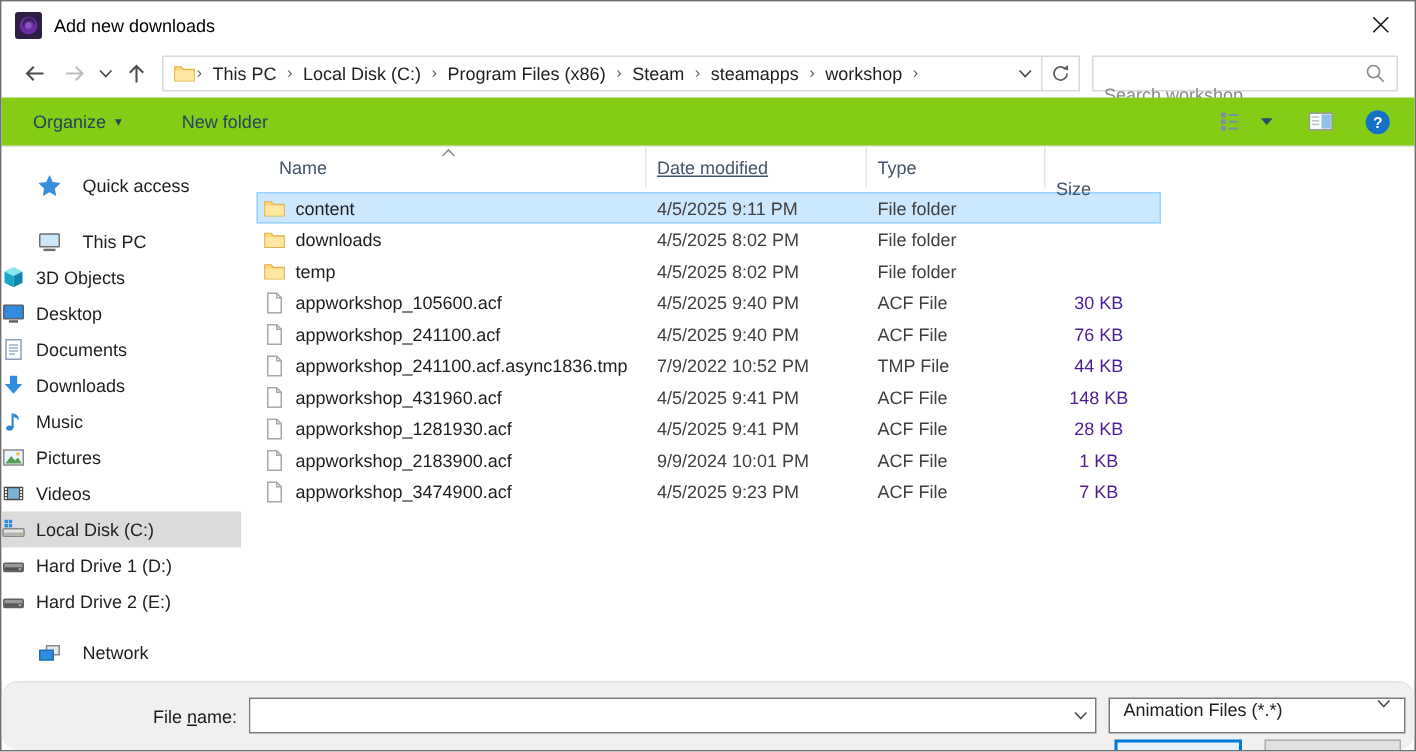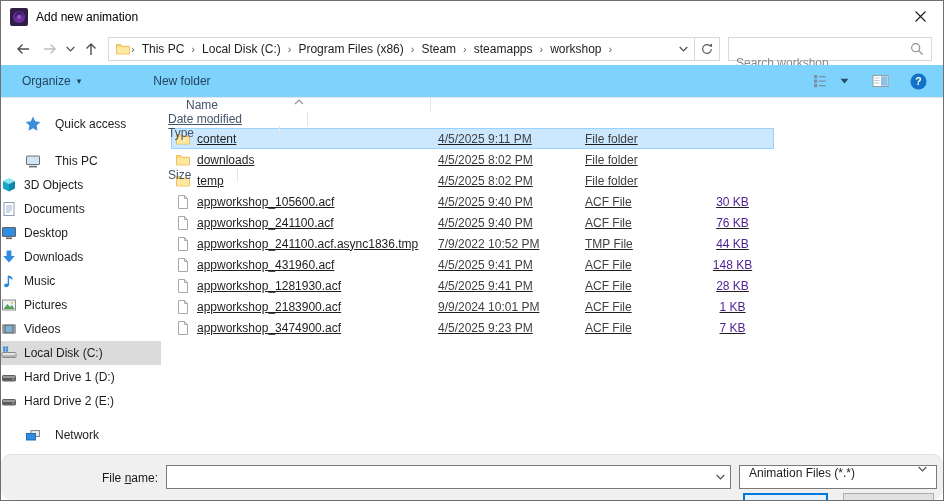--- a/index.html
+++ b/index.html
@@ -36,49 +36,49 @@
   .addr-refresh{ width:25px; height:100%; border-left:1px solid #d9d9d9;
     display:flex; align-items:center; justify-content:center; }
   .searchbox{ flex:1; height:24px; margin-left:8px; border:1px solid #d9d9d9;
     display:flex; align-items:center; padding:0 7px; background:#fff; }
   .searchbox input{ flex:1; border:0; outline:0; min-width:0;
     font:12px "Liberation Sans", sans-serif; color:#7f1d1d; background:transparent;margin-top:28px; }
   .searchbox input::placeholder{ color:#8a8a8a; }
 
   
   .toolbar{ position:absolute; top:64px; left:0; right:0; height:33px;
-    background:#7dd3fc; border-bottom:1px solid #e4e4e4;
-    display:flex; align-items:center; padding:0 12px; color:#26435f;gap:32px; }
+    background:#84cc16; border-bottom:1px solid #e4e4e4;
+    display:flex; align-items:center; padding:0 12px; color:#26435f; }
   .tb-btn{ height:26px; display:flex; align-items:center; gap:6px; padding:0 9px; cursor:default; }
   .tb-caret{ font-size:9px; color:#26435f; }
   .tb-right{ margin-left:auto; display:flex; align-items:center; gap:3px; }
   .tb-iconbtn{ height:26px; display:flex; align-items:center; justify-content:center; padding:0 4px; }
 
   
   .sidebar{ position:absolute; top:97px; left:0; width:160px; bottom:46px;
     padding-top:14px; background:#fff; overflow:hidden; }
   .side-item{ height:24px; display:flex; align-items:center; gap:7px; cursor:default; white-space:nowrap; }
   .side-item.d0{ padding-left:24px;gap:14px; }
   .side-item.d1{ }
   .side-item.selected{ background:#dbdbdb; }
   .side-gap{ height:13px; }
   .side-gap-sm{ height:10px; }
   .side-icon{ width:16px; height:16px; flex:0 0 auto; }
 
   
   .main{ position:absolute; top:97px; left:160px; right:0; bottom:46px; background:#fff; overflow:hidden; }
-  .lv-header{ position:relative; display:flex; height:27px; color:#44546a;flex-direction:column; }
+  .lv-header{ position:relative; display:flex; height:27px; color:#44546a; }
   .lv-h{ display:flex; align-items:center; border-right:1px solid #e5e5e5; padding-left:7px; cursor:default; }
   .lv-h.c-name{ width:270px; padding-left:25px; }
   .lv-h.c-date{ width:147px;text-decoration:underline; }
   .lv-h.c-type{ width:119px; }
   .lv-h.c-size{ width:77px;margin-top:28px; }
   .sort-caret{ position:absolute; left:133px; top:1px; }
   .rows{ margin:3px 0 0 10px; width:603px; }
-  .row{ display:flex; height:21px; align-items:center; cursor:default;text-decoration:underline; }
+  .row{ display:flex; height:21px; align-items:center; cursor:default; }
   .row.selected{ background:#cce8ff; outline:1px solid #99d1ff; outline-offset:-1px; }
   .cell-name{ width:260px; display:flex; align-items:center; gap:6px; padding-left:4px; overflow:hidden; }
   .cell-name .fi{ width:16px; height:16px; flex:0 0 auto; }
   .cell-date{ width:147px; padding-left:7px; color:#3f3f3f; }
   .cell-type{ width:119px; padding-left:7px; color:#3f3f3f; }
   .cell-size{ width:77px; text-align:center; padding-right:6px; color:#4c1d95; }
 
   
   .footer{ position:absolute; left:0; right:0; bottom:0; height:46px;
     background:#f0f0f0; border-top:1px solid #dfdfdf;border-radius:11px; }
@@ -103,21 +103,21 @@
 
 <div class="window">
 
   <div class="titlebar">
     <svg class="app-icon" viewBox="0 0 18 18">
       <rect width="18" height="18" rx="2" fill="#2e1e45"></rect>
       <circle cx="9" cy="9" r="6" fill="#6a2e9e"></circle>
       <path d="M9 3.5c3 .5 5 2.8 4.4 5.8C12.7 7 11 5.8 9 6.2 7 6.6 5.8 8.3 6.3 10.4 4 9.3 4.6 5 9 3.5z" fill="#3a1f5e"></path>
       <circle cx="9" cy="9" r="2.1" fill="#8f53c4"></circle>
     </svg>
-    <span class="title-text">Add new animation</span>
+    <span class="title-text">Add new downloads</span>
     <div class="close-btn">
       <svg width="11" height="11" viewBox="0 0 11 11">
         <path d="M0.5 0.5l10 10M10.5 0.5l-10 10" stroke="#1a1a1a" stroke-width="1.1"></path>
       </svg>
     </div>
   </div>
 
   <div class="navbar">
     <div class="nav-btn nav-back">
       <svg width="16" height="16" viewBox="0 0 16 16">
@@ -251,32 +251,32 @@
       <svg class="side-icon" viewBox="0 0 16 16">
         <polygon points="8,1 14,4 8,7 2,4" fill="#86e7f0"></polygon>
         <polygon points="2,4 8,7 8,14.5 2,11.5" fill="#18a7c9"></polygon>
         <polygon points="14,4 8,7 8,14.5 14,11.5" fill="#0f87ad"></polygon>
       </svg>
       <span>3D Objects</span>
     </div>
 
     <div class="side-item d1">
       <svg class="side-icon" viewBox="0 0 16 16">
+        <rect x="1.5" y="2.5" width="13" height="9" rx="0.5" fill="#2f8ce0" stroke="#5f5f5f"></rect>
+        <rect x="5" y="12.5" width="6" height="1.6" fill="#5f5f5f"></rect>
+      </svg>
+      <span>Desktop</span>
+    </div>
+
+    <div class="side-item d1">
+      <svg class="side-icon" viewBox="0 0 16 16">
         <rect x="3" y="1.5" width="10" height="13" fill="#fff" stroke="#8aa0b8"></rect>
         <path d="M5 5h6M5 7h6M5 9h6M5 11h4" stroke="#9ab1c9" stroke-width="1"></path>
       </svg>
       <span>Documents</span>
-    </div>
-
-    <div class="side-item d1">
-      <svg class="side-icon" viewBox="0 0 16 16">
-        <rect x="1.5" y="2.5" width="13" height="9" rx="0.5" fill="#2f8ce0" stroke="#5f5f5f"></rect>
-        <rect x="5" y="12.5" width="6" height="1.6" fill="#5f5f5f"></rect>
-      </svg>
-      <span>Desktop</span>
     </div>
 
     <div class="side-item d1">
       <svg class="side-icon" viewBox="0 0 16 16">
         <polygon points="5.6,1.5 10.4,1.5 10.4,7 13.8,7 8,13.5 2.2,7 5.6,7" fill="#2f8ce0"></polygon>
       </svg>
       <span>Downloads</span>
     </div>
 
     <div class="side-item d1">

